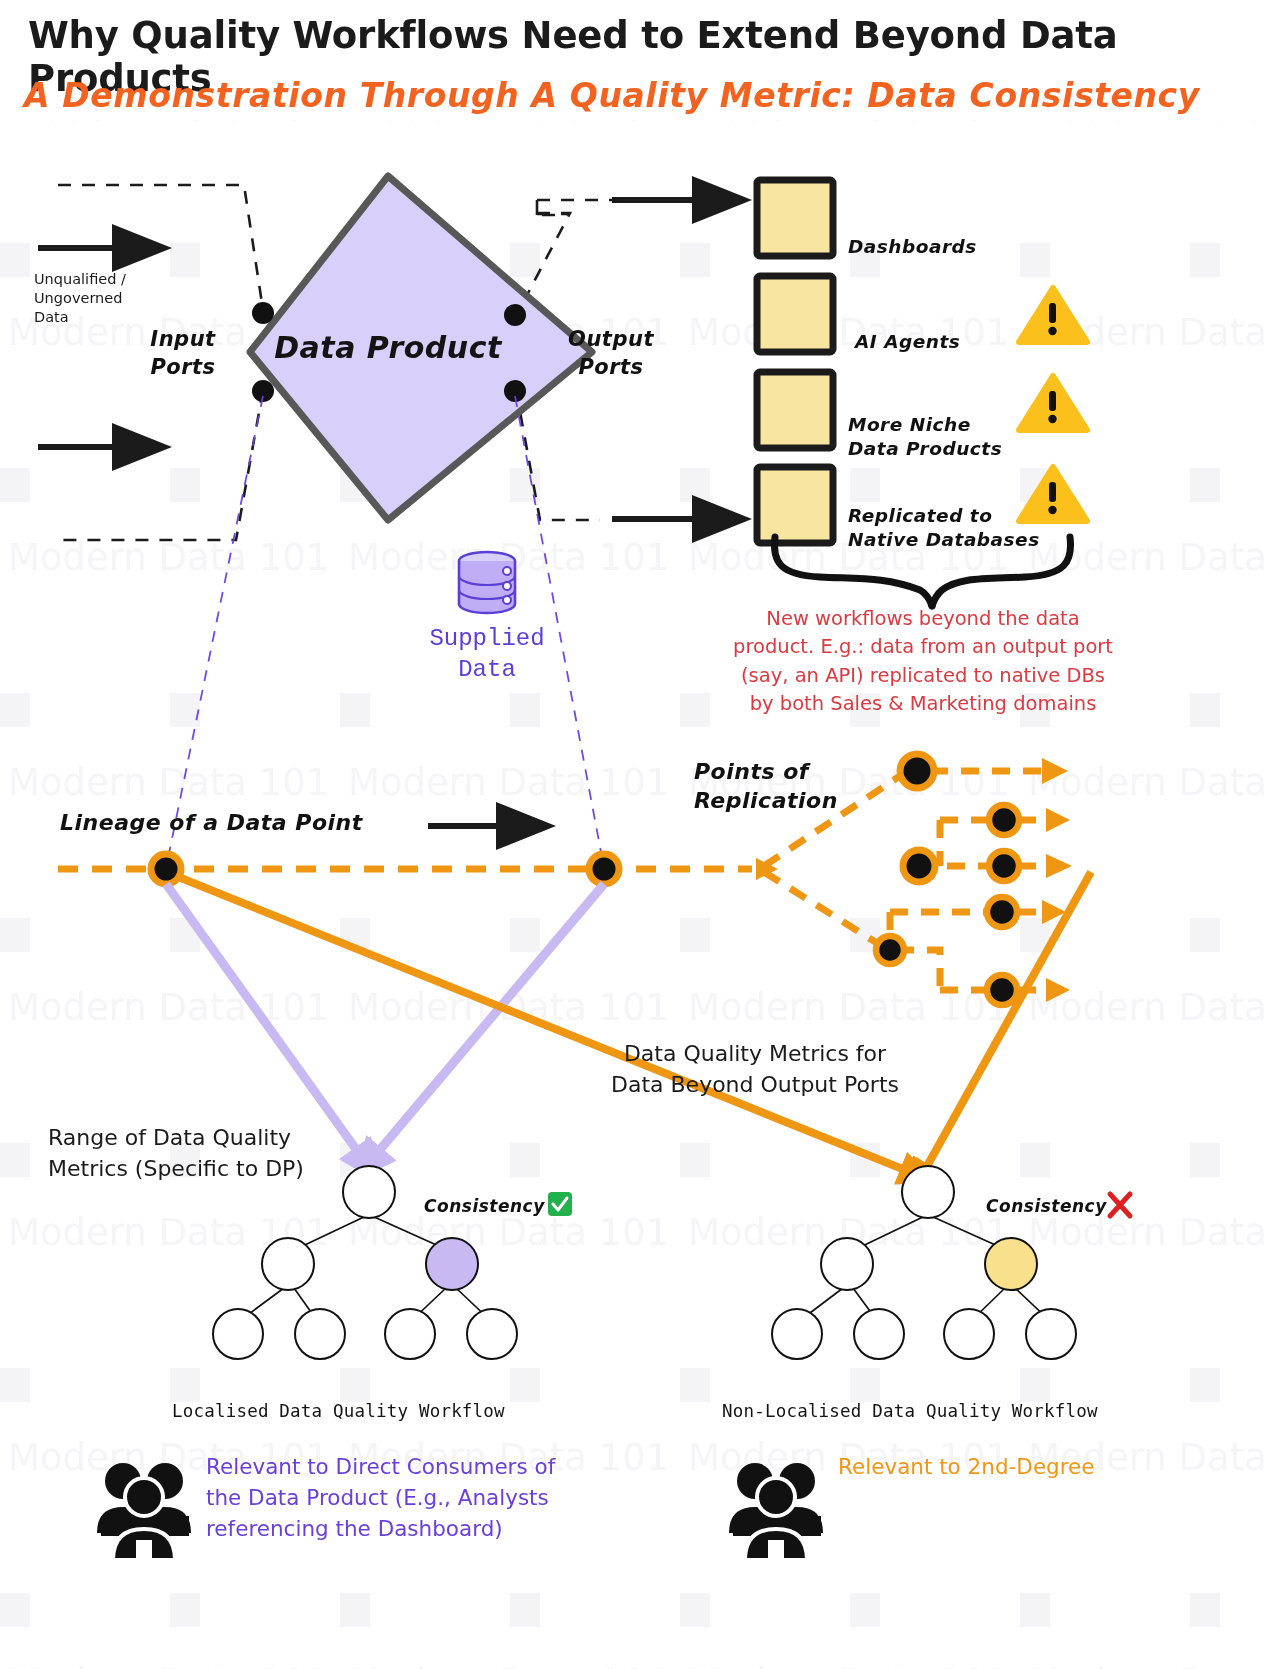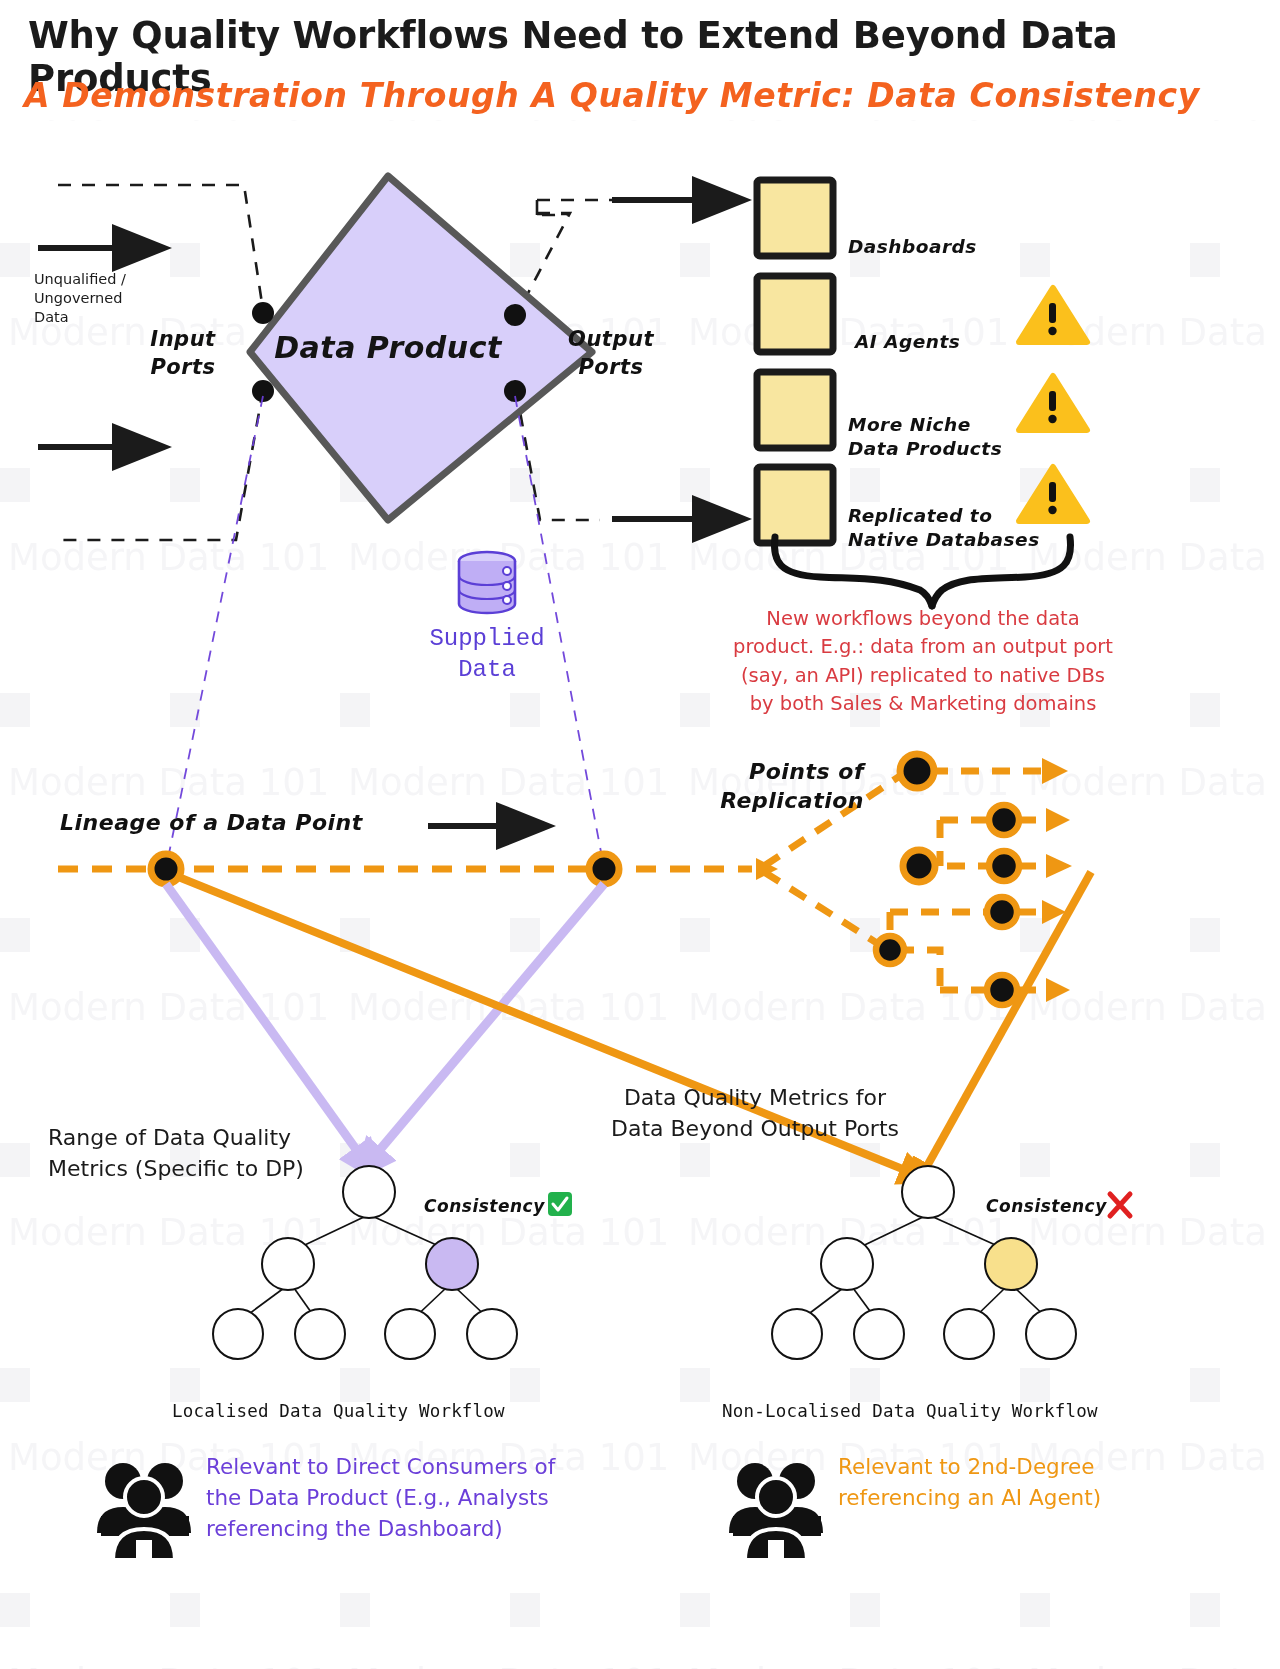--- a/index.html
+++ b/index.html
@@ -31,24 +31,24 @@
   .l-niche{left:848px;top:373px;}
   .l-rep{left:848px;top:464px;}
 
   .redtext{left:697px;top:605px;width:452px;text-align:center;font-size:19.5px;
            line-height:1.45;color:#d93b41;}
 
   .supplied{left:398px;top:624px;width:178px;text-align:center;font-size:24px;
             line-height:1.28;color:#5b3fd6;font-weight:500;font-family:Liberation Mono, monospace;}
 
   .lineage{left:60px;top:810px;font-size:22px;}
-  .por{left:694px;top:757px;width:170px;text-align:right;font-size:22px;line-height:1.32;}
+  .por{left:694px;top:757px;width:170px;text-align:left;font-size:22px;line-height:1.32;}
 
   .rng{left:48px;top:1122px;width:300px;font-size:22px;line-height:1.42;color:#1b1b1b;}
-  .dqm{left:590px;top:1082px;width:330px;text-align:center;font-size:22px;line-height:1.42;color:#1b1b1b;}
+  .dqm{left:590px;top:1038px;width:330px;text-align:center;font-size:22px;line-height:1.42;color:#1b1b1b;}
 
   .cons{font-size:17px;}
   .cons-l{left:424px;top:1196px;}
   .cons-r{left:986px;top:1196px;}
 
   .wflabel{font-size:17.5px;}
   .wf-l{left:172px;top:1401px;}
   .wf-r{left:722px;top:1401px;}
 
   .foot{font-size:21.5px;line-height:1.44;}
@@ -409,14 +409,13 @@
 <div class="abs mono wflabel wf-l">Localised Data Quality Workflow</div>
 <div class="abs mono wflabel wf-r">Non-Localised Data Quality Workflow</div>
 
 <div class="abs foot foot-l plain">
   <div>Relevant to Direct Consumers of</div>
   <div>the Data Product (E.g., Analysts</div>
   <div>referencing the Dashboard)</div>
 </div>
 <div class="abs foot foot-r plain">
   <div>Relevant to 2nd-Degree</div>
-  <div>referencing an AI Agent)</div>
 </div>
 
 </body></html>

